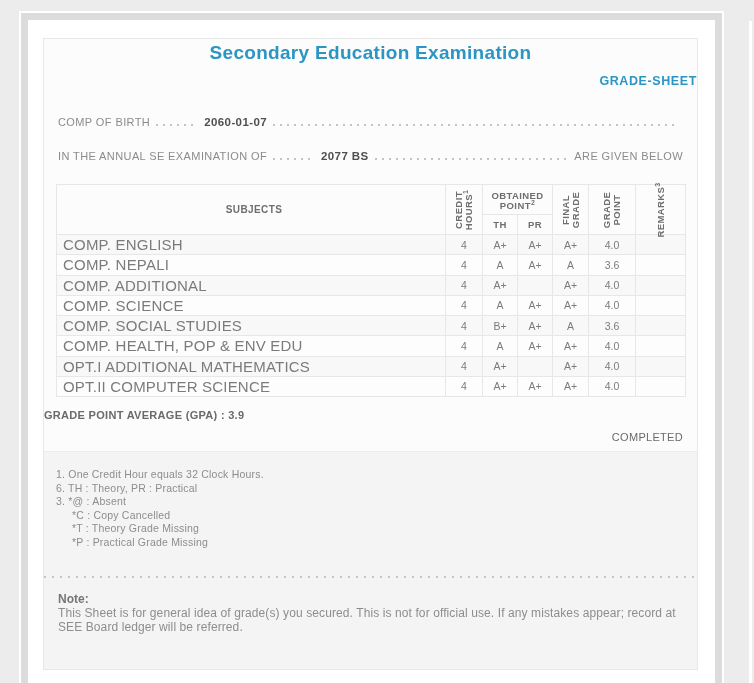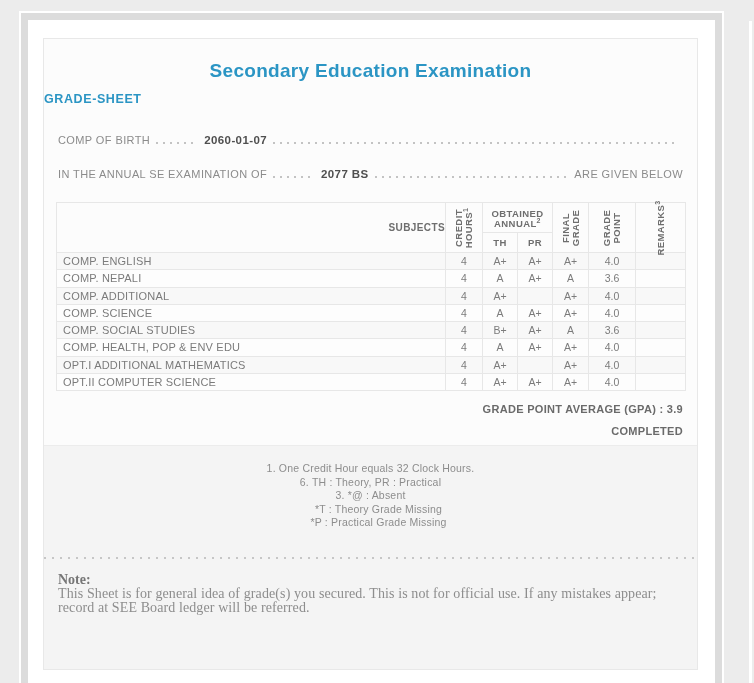--- a/index.html
+++ b/index.html
@@ -24,69 +24,69 @@
     background:#ffffff;border:7px solid var(--panel-border);
     box-shadow:0 0 0 2px #ffffff;
   }
   .sheet{
     position:absolute;left:15px;top:18px;width:655px;height:632px;
     background:var(--sheet-bg);border:1px solid #e8e8e8;
     display:flex;flex-direction:column;
     color:#7b7b7b;
   }
   .title{
-    margin-top:20px;text-align:center;color:var(--accent);
+    margin-top:2px;text-align:center;color:var(--accent);
     font-size:19px;font-weight:bold;letter-spacing:.3px;line-height:24px;
   }
   .subtitle{
-    margin-top:9px;text-align:left;color:var(--accent);
+    margin-top:9px;text-align:right;color:var(--accent);
     font-size:12.5px;font-weight:bold;letter-spacing:.6px;line-height:15px;
   }
   .meta-wrap{margin:27px 14px 0 14px;}
   .meta{display:flex;align-items:flex-end;margin-bottom:21px;}
   .meta-label{font-size:11px;color:var(--text-muted);letter-spacing:.4px;line-height:13px;white-space:nowrap;}
   .meta-value{font-size:11.5px;font-weight:bold;color:var(--text-value);letter-spacing:.4px;line-height:13px;white-space:nowrap;}
   .leader{height:2px;background:repeating-linear-gradient(90deg,#c3c3c3 0 2px,transparent 2px 7px);align-self:flex-end;margin:0 6px 3px 6px;}
   .leader-mid{width:42px;flex:none;}
   .leader-fill{flex:1;}
   table{
     width:calc(100% - 24px);margin:0 12px;border-collapse:collapse;table-layout:fixed;
   }
   th,td{border:1px solid #e7e7e7;}
   thead th{color:#6e6e6e;font-size:9.5px;letter-spacing:.4px;font-weight:bold;vertical-align:middle;}
-  th.subjects-h{text-align:right;padding-left:6px;font-size:10px;}
+  th.subjects-h{text-align:center;padding-left:6px;font-size:10px;}
   th.group-h{height:29px;text-align:center;line-height:10px;padding-top:3px;}
   th.sub-h{height:19px;}
   th.rot{height:50px;overflow:visible;position:relative;}
   .vwrap{position:absolute;left:0;top:0;width:100%;height:100%;}
   .vtext{
     position:absolute;left:50%;top:50%;
     transform:translate(-50%,-50%) rotate(-90deg);
     width:42px;text-align:center;line-height:10px;letter-spacing:.4px;
   }
   .vtext.single{width:auto;white-space:nowrap;}
   sup{font-size:7px;font-weight:bold;vertical-align:super;line-height:0;}
   tbody td{height:17px;font-size:10.5px;color:#7b7b7b;text-align:center;padding:1px 3px;}
-  tbody td.subject{text-align:left;padding-left:6px;font-size:11px;letter-spacing:.2px;}
+  tbody td.subject{text-align:left;padding-left:6px;font-size:15px;letter-spacing:.2px;}
   tbody tr:nth-child(odd){background:#f8f8f8;}
   tbody tr:nth-child(even){background:#fdfdfd;}
-  .gpa-line{margin:14px 14px 0 0;text-align:right;font-size:11px;font-weight:bold;color:#6a6a6a;letter-spacing:.3px;}
-  .completed{margin:10px 14px 0 0;text-align:right;font-size:11px;font-weight:bold;color:#6a6a6a;letter-spacing:.3px;}
+  .gpa-line{margin:14px 14px 0 0;text-align:left;font-size:11px;font-weight:bold;color:#6a6a6a;letter-spacing:.3px;}
+  .completed{margin:10px 14px 0 0;text-align:right;font-size:11px;font-weight:normal;color:#6a6a6a;letter-spacing:.3px;}
   .gray-block{
     margin-top:8px;flex:1;background:var(--footnote-bg);
     border-top:1px solid #ececec;display:flex;flex-direction:column;
   }
   .footnotes{padding:16px 12px 0 12px;font-size:10.5px;color:#8d8d8d;}
-  .fn-line{line-height:13.5px;letter-spacing:.2px;text-align:center;}
+  .fn-line{line-height:13.5px;letter-spacing:.2px;}
   .fn-line.indent{padding-left:16px;}
   .dotted-divider{
     margin-top:27px;height:2px;
     background:repeating-linear-gradient(90deg,#c6c6c6 0 2px,transparent 2px 8px);
   }
-  .note{padding:14px 14px 0 14px;font-size:14px;color:#8d8d8d;font-family:Liberation Serif, serif;}
+  .note{padding:14px 14px 0 14px;font-size:12px;color:#8d8d8d;}
   .note-label{font-weight:bold;color:#767676;line-height:14px;}
   .note-text{line-height:14px;max-width:622px;letter-spacing:.1px;}
 </style>
 </head>
 <body>
 
 <div class="right-strip"></div>
 
 <div class="panel">
   <div class="sheet">
@@ -122,21 +122,21 @@
       </colgroup>
       <thead>
         <tr>
           <th class="subjects-h" rowspan="2">SUBJECTS</th>
           <th class="rot" rowspan="2">
             <span class="vwrap">
                 <span class="vtext"><span>CREDIT HOURS</span><sup>1</sup></span>
               </span>
           </th>
           <th class="group-h" colspan="2">
-            <span>OBTAINED ANNUAL</span><sup>2</sup>
+            <span>OBTAINED POINT</span><sup>2</sup>
           </th>
           <th class="rot" rowspan="2">
             <span class="vwrap">
                 <span class="vtext">FINAL GRADE</span>
               </span>
           </th>
           <th class="rot" rowspan="2">
             <span class="vwrap">
                 <span class="vtext">GRADE POINT</span>
               </span>
@@ -229,20 +229,21 @@
     </table>
 
     <div class="gpa-line">GRADE POINT AVERAGE (GPA) : 3.9</div>
     <div class="completed">COMPLETED</div>
 
     <div class="gray-block">
       <div class="footnotes">
         <div class="fn-line">1. One Credit Hour equals 32 Clock Hours.</div>
         <div class="fn-line">6. TH : Theory, PR : Practical</div>
         <div class="fn-line">3. *@ : Absent</div>
+        <div class="fn-line indent">*C : Copy Cancelled</div>
         <div class="fn-line indent">*T : Theory Grade Missing</div>
         <div class="fn-line indent">*P : Practical Grade Missing</div>
       </div>
       <div class="dotted-divider"></div>
       <div class="note">
         <div class="note-label">Note:</div>
         <div class="note-text">This Sheet is for general idea of grade(s) you secured. This is not for official use. If any mistakes appear; record at SEE Board ledger will be referred.</div>
       </div>
     </div>
 

